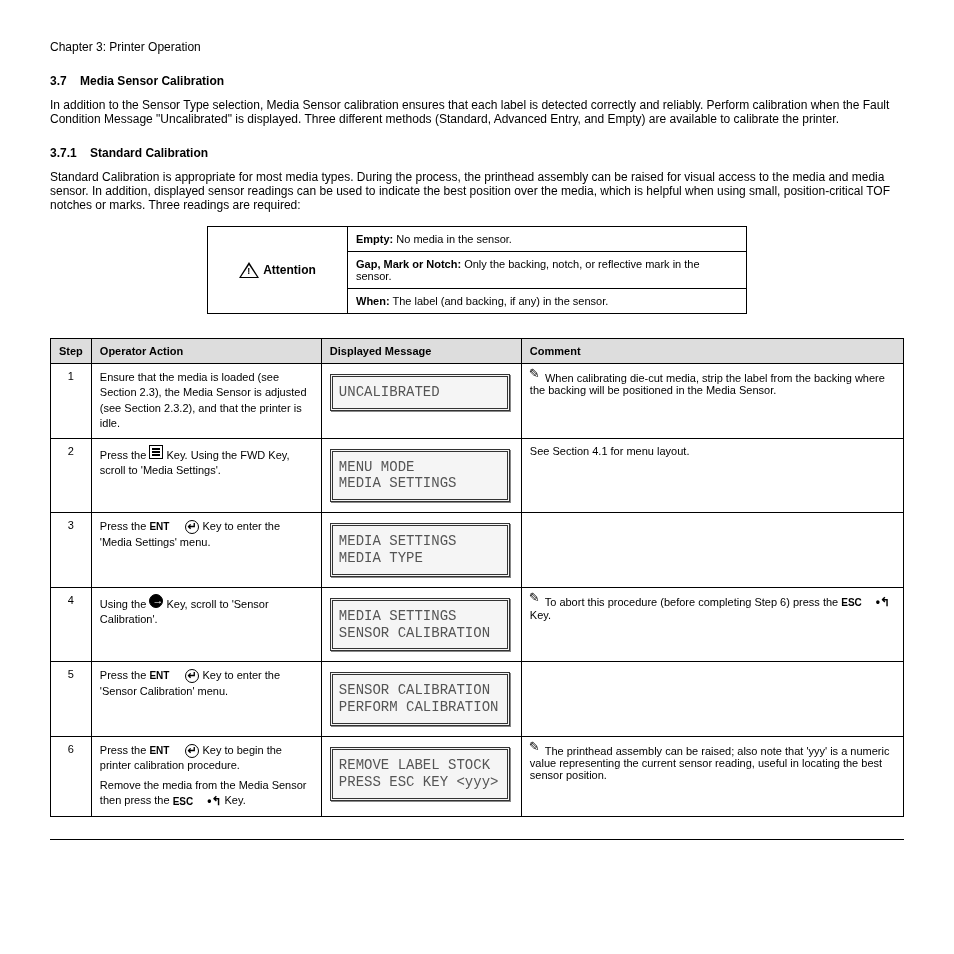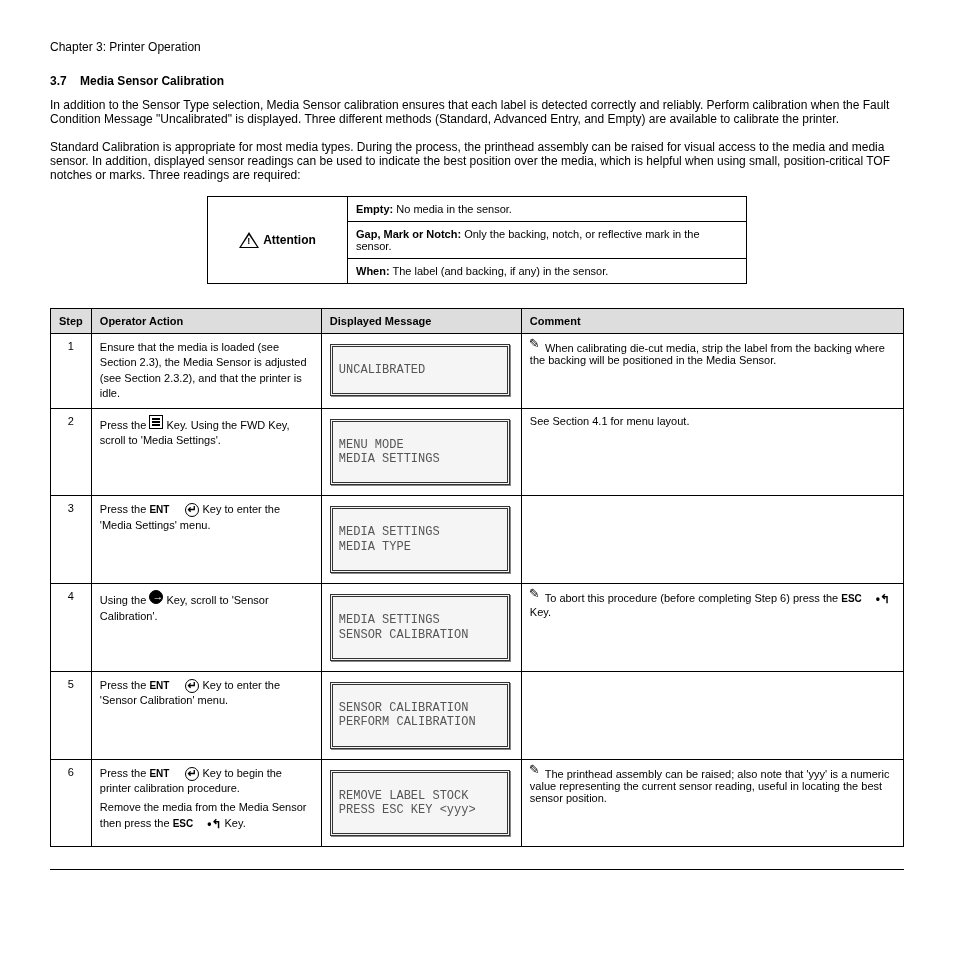--- a/index.html
+++ b/index.html
@@ -78,23 +78,23 @@
   .steps-table th.disp-col, .steps-table td.disp-col { width: 200px; }
   .steps-table th.com-col, .steps-table td.com-col { }
 
   .op-content { line-height: 1.4; }
   .txt-block { margin-bottom:4px; }
 
   
   .lcd {
     border: 3px double #333;
     background: #f5f5f5;
-    padding: 16px 6px;
+    padding: 7px 6px;
     font-family: "Courier New", monospace;
-    font-size: 12px;
+    font-size: 14px;
     line-height: 1.2;
     width: 180px;
     margin: 4px 0;
     color: #555;
     box-shadow: 1px 1px 0 #888;
   }
   .lcd .line { white-space: pre; }
 
   
   .icon-menu {
@@ -139,20 +139,25 @@
 
 <div class="header-title">Chapter 3: Printer Operation</div>
 
 <div class="section-heading">
   <span>3.7</span>
   &nbsp;&nbsp;
   <span>Media Sensor Calibration</span>
 </div>
 <div class="desc">In addition to the Sensor Type selection, Media Sensor calibration ensures that each label is detected correctly and reliably. Perform calibration when the Fault Condition Message "Uncalibrated" is displayed. Three different methods (Standard, Advanced Entry, and Empty) are available to calibrate the printer.</div>
 
+<div class="section-heading">
+  <span>3.7.1</span>
+  &nbsp;&nbsp;
+  <span>Standard Calibration</span>
+</div>
 <div class="desc">Standard Calibration is appropriate for most media types. During the process, the printhead assembly can be raised for visual access to the media and media sensor. In addition, displayed sensor readings can be used to indicate the best position over the media, which is helpful when using small, position-critical TOF notches or marks. Three readings are required:</div>
 
 <table class="attention-table">
   <tbody>
         <tr>
     <td class="left" rowspan="3">
       <div class="attn-icon-row">
         <span class="attn-tri">
                 <span class="inner"></span>
                 <span class="bang">!</span>

